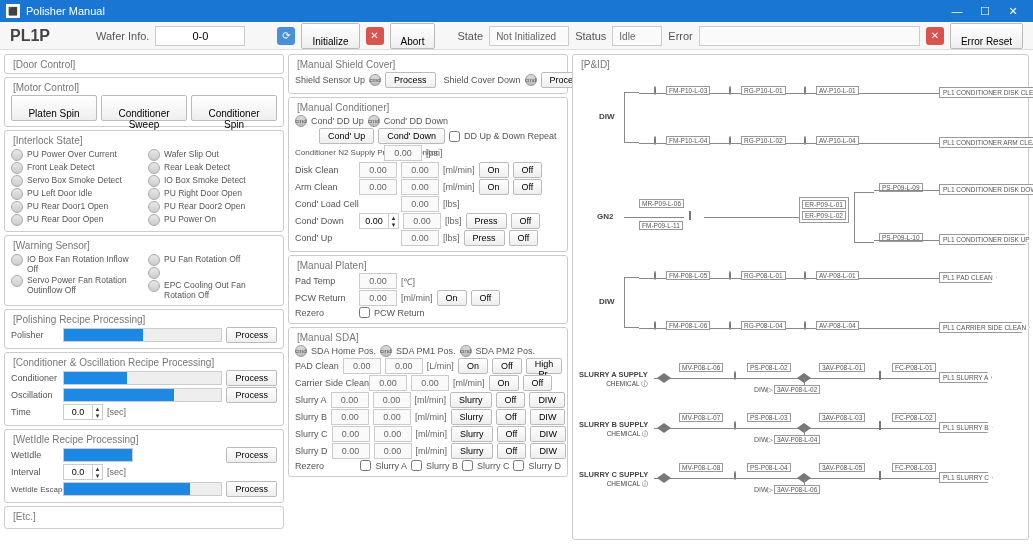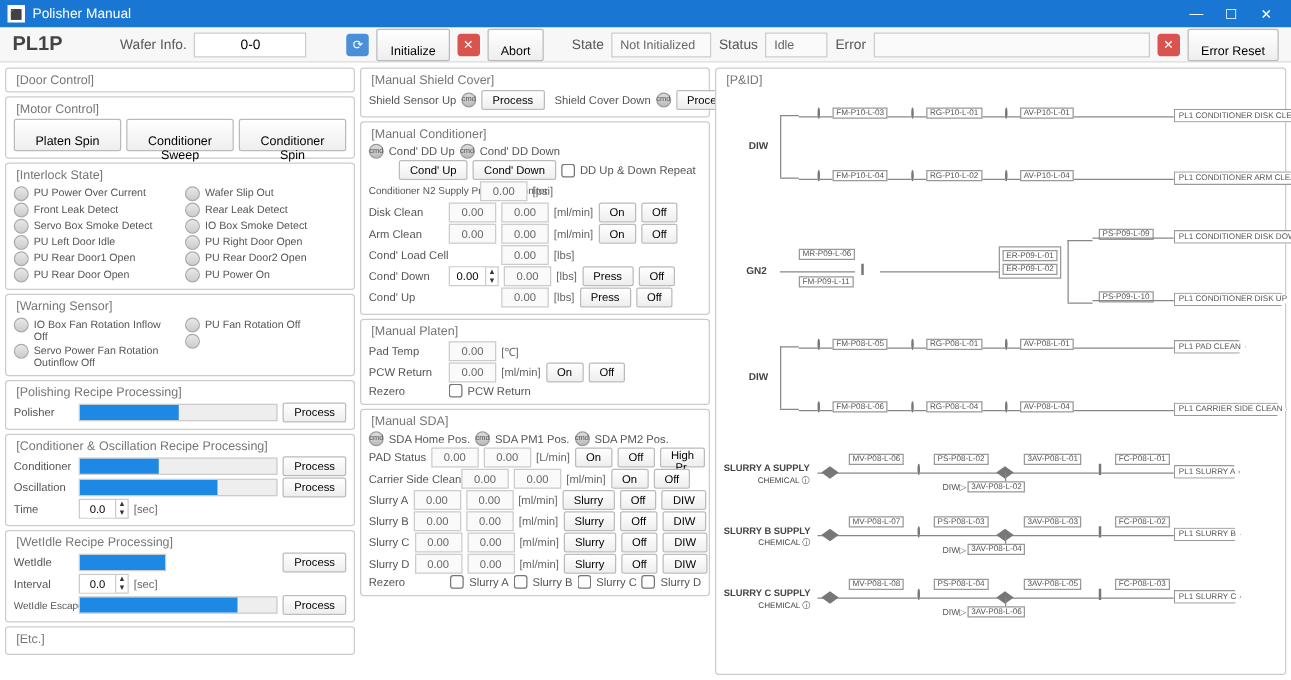--- a/index.html
+++ b/index.html
@@ -173,20 +173,24 @@
             </div>
           </div>
           <div id="wn-right">
             <div class="ledrow">
               <span class="led"></span>
               <span>PU Fan Rotation Off</span>
             </div>
             <div class="ledrow">
               <span class="led"></span>
             </div>
+            <div class="ledrow">
+              <span class="led"></span>
+              <span>EPC Cooling Out Fan Rotation Off</span>
+            </div>
           </div>
     </div>
   </div>
   <div class="group">
     <div class="gtitle">[Polishing Recipe Processing]</div>
     <div class="row">
       <label style="width:48px">Polisher</label>
       <div class="progress">
             <div class="bar" style="width:50%"></div>
           </div>
@@ -349,21 +353,21 @@
     <div class="gtitle">[Manual SDA]</div>
     <div class="row">
           <span class="cmd">cmd</span>
           <label>SDA Home Pos.</label>
       <span class="cmd">cmd</span>
           <label>SDA PM1 Pos.</label>
       <span class="cmd">cmd</span>
           <label>SDA PM2 Pos.</label>
         </div>
     <div class="row">
-          <label style="width:70px">PAD Status</label>
+          <label style="width:70px">PAD Clean</label>
           <input class="num" value="0.00" style="">
           <input class="num" value="0.00" style="">
           <span class="unit">[L/min]</span>
           <button class="smbtn">On</button>
           <button class="smbtn">Off</button>
           <button class="smbtn">High Pr.</button>
         </div>
     <div class="row">
           <label style="width:70px">Carrier Side Clean</label>
           <input class="num" value="0.00" style="">

